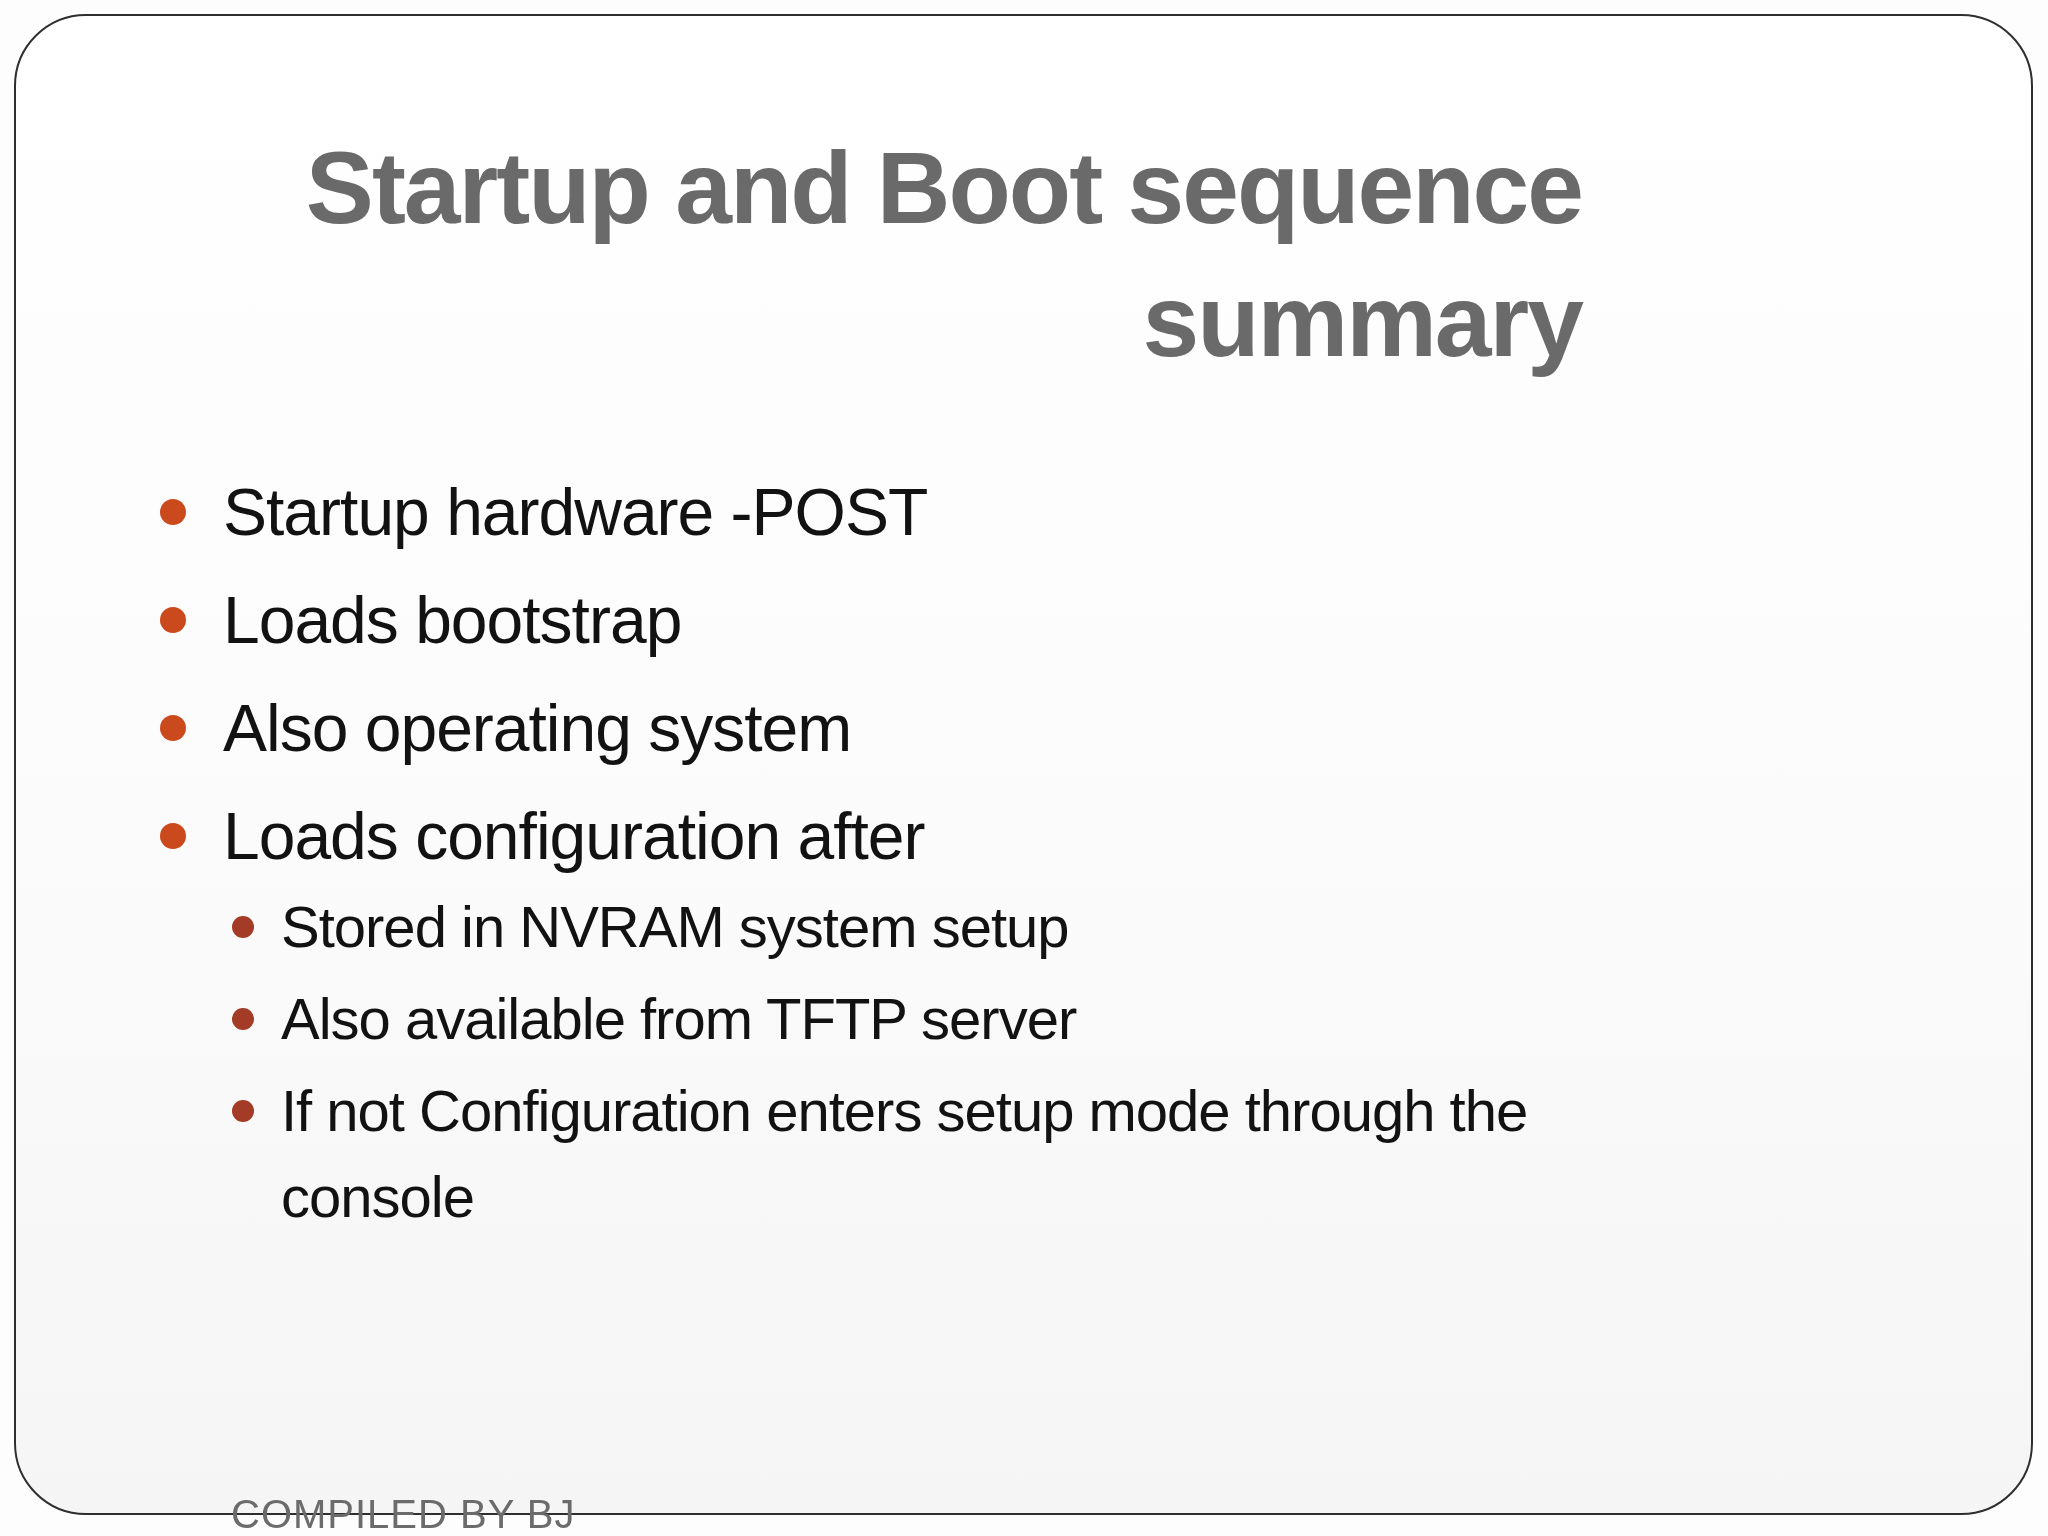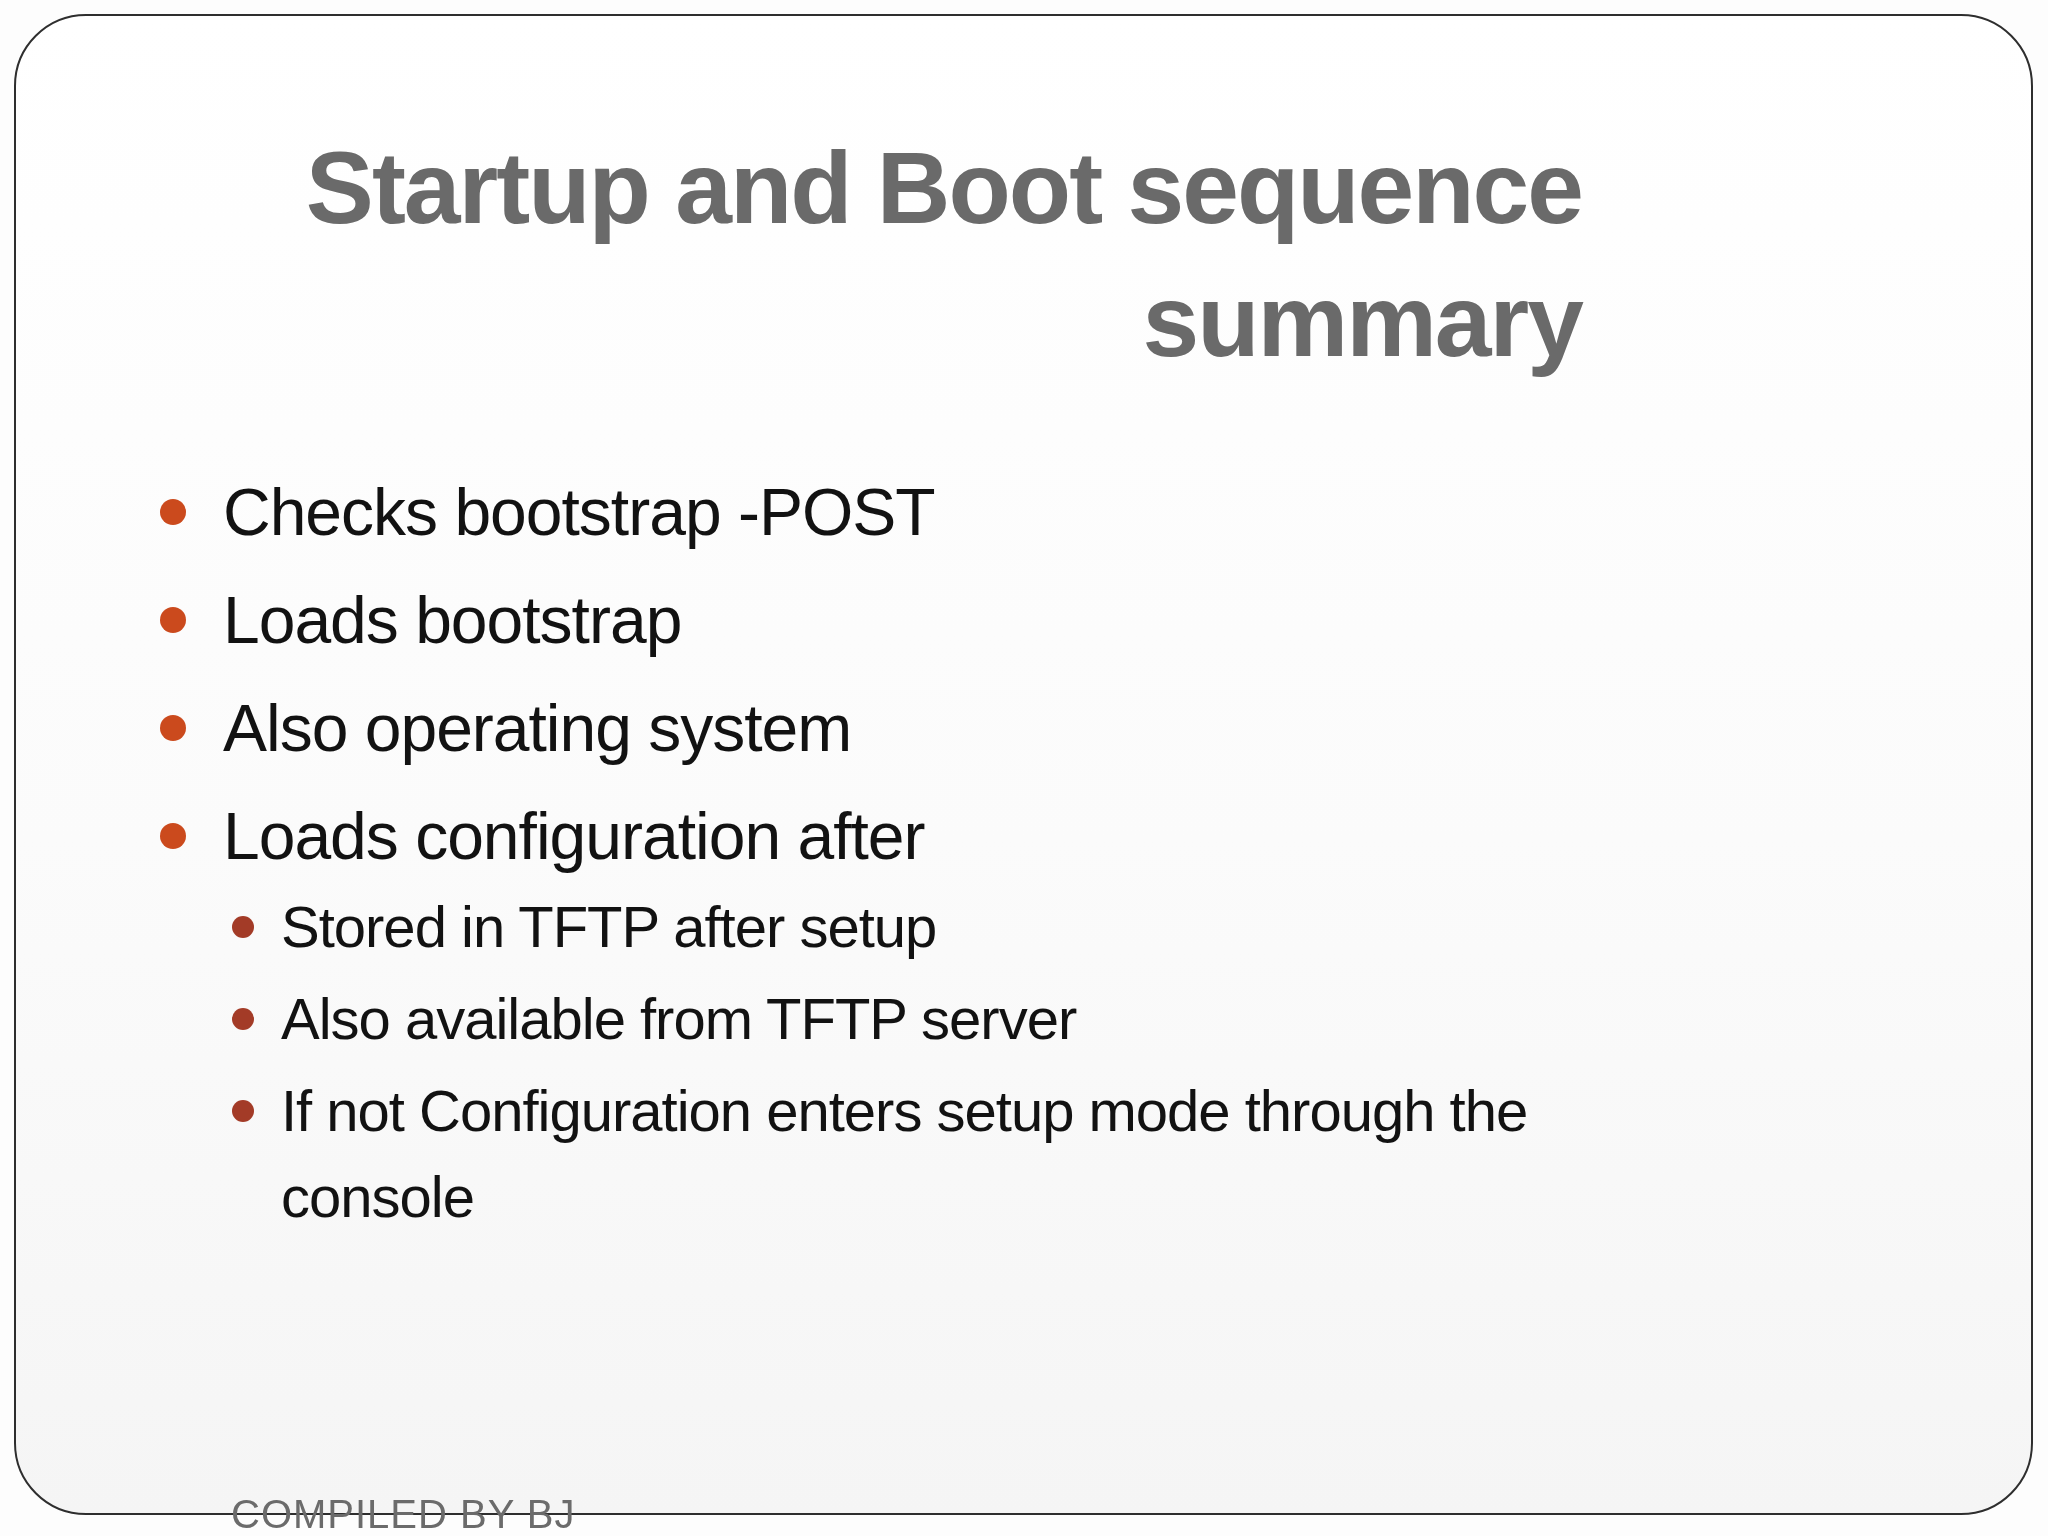--- a/index.html
+++ b/index.html
@@ -114,37 +114,37 @@
 <body>
 
 <div class="slide-frame">
 
   <h1 class="title">Startup and Boot sequence summary</h1>
 
   <div class="content">
     <ul class="bullets">
       <li class="b-main">
         <span class="dot"></span>
-        <span>Checks bootstrap -POST</span>
+        <span>Startup hardware -POST</span>
       </li>
       <li class="b-main">
         <span class="dot"></span>
         <span>Loads bootstrap</span>
       </li>
       <li class="b-main">
         <span class="dot"></span>
         <span>Also operating system</span>
       </li>
       <li class="b-main">
         <span class="dot"></span>
         <span>Loads configuration after</span>
         <ul class="subbullets">
           <li class="b-sub">
             <span class="dot"></span>
-            <span>Stored in TFTP after setup</span>
+            <span>Stored in NVRAM system setup</span>
           </li>
           <li class="b-sub">
             <span class="dot"></span>
             <span>Also available from TFTP server</span>
           </li>
           <li class="b-sub">
             <span class="dot"></span>
             <span>If not Configuration enters setup mode through the console</span>
           </li>
         </ul>

